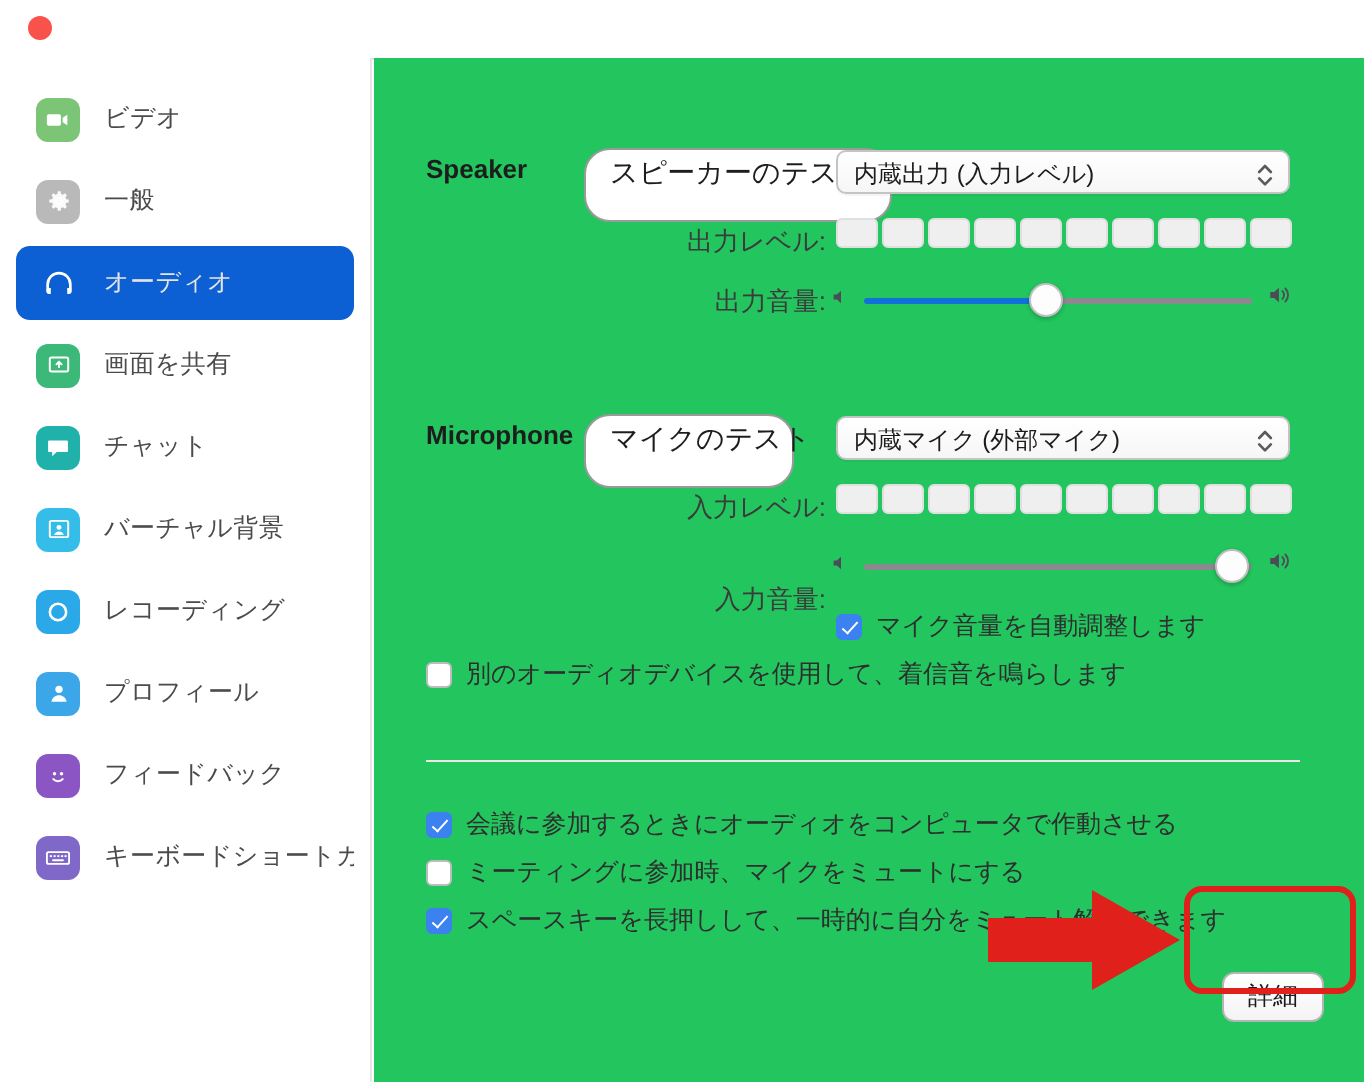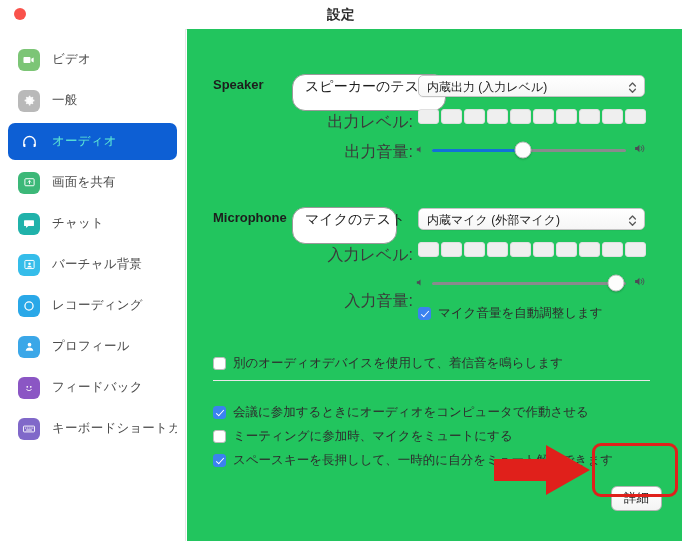--- a/index.html
+++ b/index.html
@@ -76,21 +76,21 @@
     margin-right: 12px;
   }
   .side-icon svg { display: block; }
   .side-label {
     font-size: 12.5px;
     color: #4b4b4b;
     letter-spacing: 0.2px;
     white-space: nowrap;
     overflow: hidden;
   }
-  .side-item.selected .side-label { color: #5eead4; font-weight: 500;}
+  .side-item.selected .side-label { color: #e5e5e5; font-weight: 500;}
 
   
   .main {
     position: absolute;
     left: 187px; top: 29px;
     width: 516px; height: 512px;
     background: #22c55e;
   }
 
   .row {
@@ -99,21 +99,21 @@
     align-items: center;
   }
 
   .sec-title {
     font-size: 13px;
     font-weight: bold;
     color: #1d1d1d;
   }
 
   .field-label {
-    font-size: 16px;
+    font-size: 13px;
     color: #3b3b3b;
     text-align: right;
   }
 
   
   .pill-btn {
     border: 1px solid #9a9a9a;
     border-radius: 13px;
     background: #ffffff;
     font-size: 14px;
@@ -260,21 +260,20 @@
   .arrow {
     position: absolute;
     pointer-events: none;
   }
 </style>
 </head>
 <body>
 
 <div class="titlebar">
   <div class="traffic-close"></div>
-  <div class="win-title">設定</div>
 </div>
 
 <div class="sidebar">
 
   <div class="side-item">
     <span class="side-icon" style="background:#7cc576">
       <svg width="14" height="14" viewBox="0 0 24 24" fill="#ffffff">
           <path d="M4 7h9a1.5 1.5 0 011.5 1.5v7A1.5 1.5 0 0113 17H4a1.5 1.5 0 01-1.5-1.5v-7A1.5 1.5 0 014 7zm12 3l4-2.4v8.8L16 14z"></path>
         </svg>
     </span>
@@ -480,21 +479,21 @@
           <path d="M17 6a8.6 8.6 0 010 12" stroke="#4c4c56" stroke-width="1.7" fill="none" stroke-linecap="round"></path>
         </svg>
     </span>
   </div>
 
   <div class="cbrow" style="left:231px; top:277px;align-items:flex-end;">
     <span class="cbox on"></span>
     <span class="cb-label">マイク音量を自動調整します</span>
   </div>
 
-  <div class="cbrow" style="left:26px; top:327px;">
+  <div class="cbrow" style="left:26px; top:301px;">
     <span class="cbox off"></span>
     <span class="cb-label">別のオーディオデバイスを使用して、着信音を鳴らします</span>
   </div>
 
   <div class="divider" style="left:26px; top:351px; width:437px;"></div>
 
   <div class="cbrow" style="left:26px; top:376px;">
     <span class="cbox on"></span>
     <span class="cb-label">会議に参加するときにオーディオをコンピュータで作動させる</span>
   </div>

